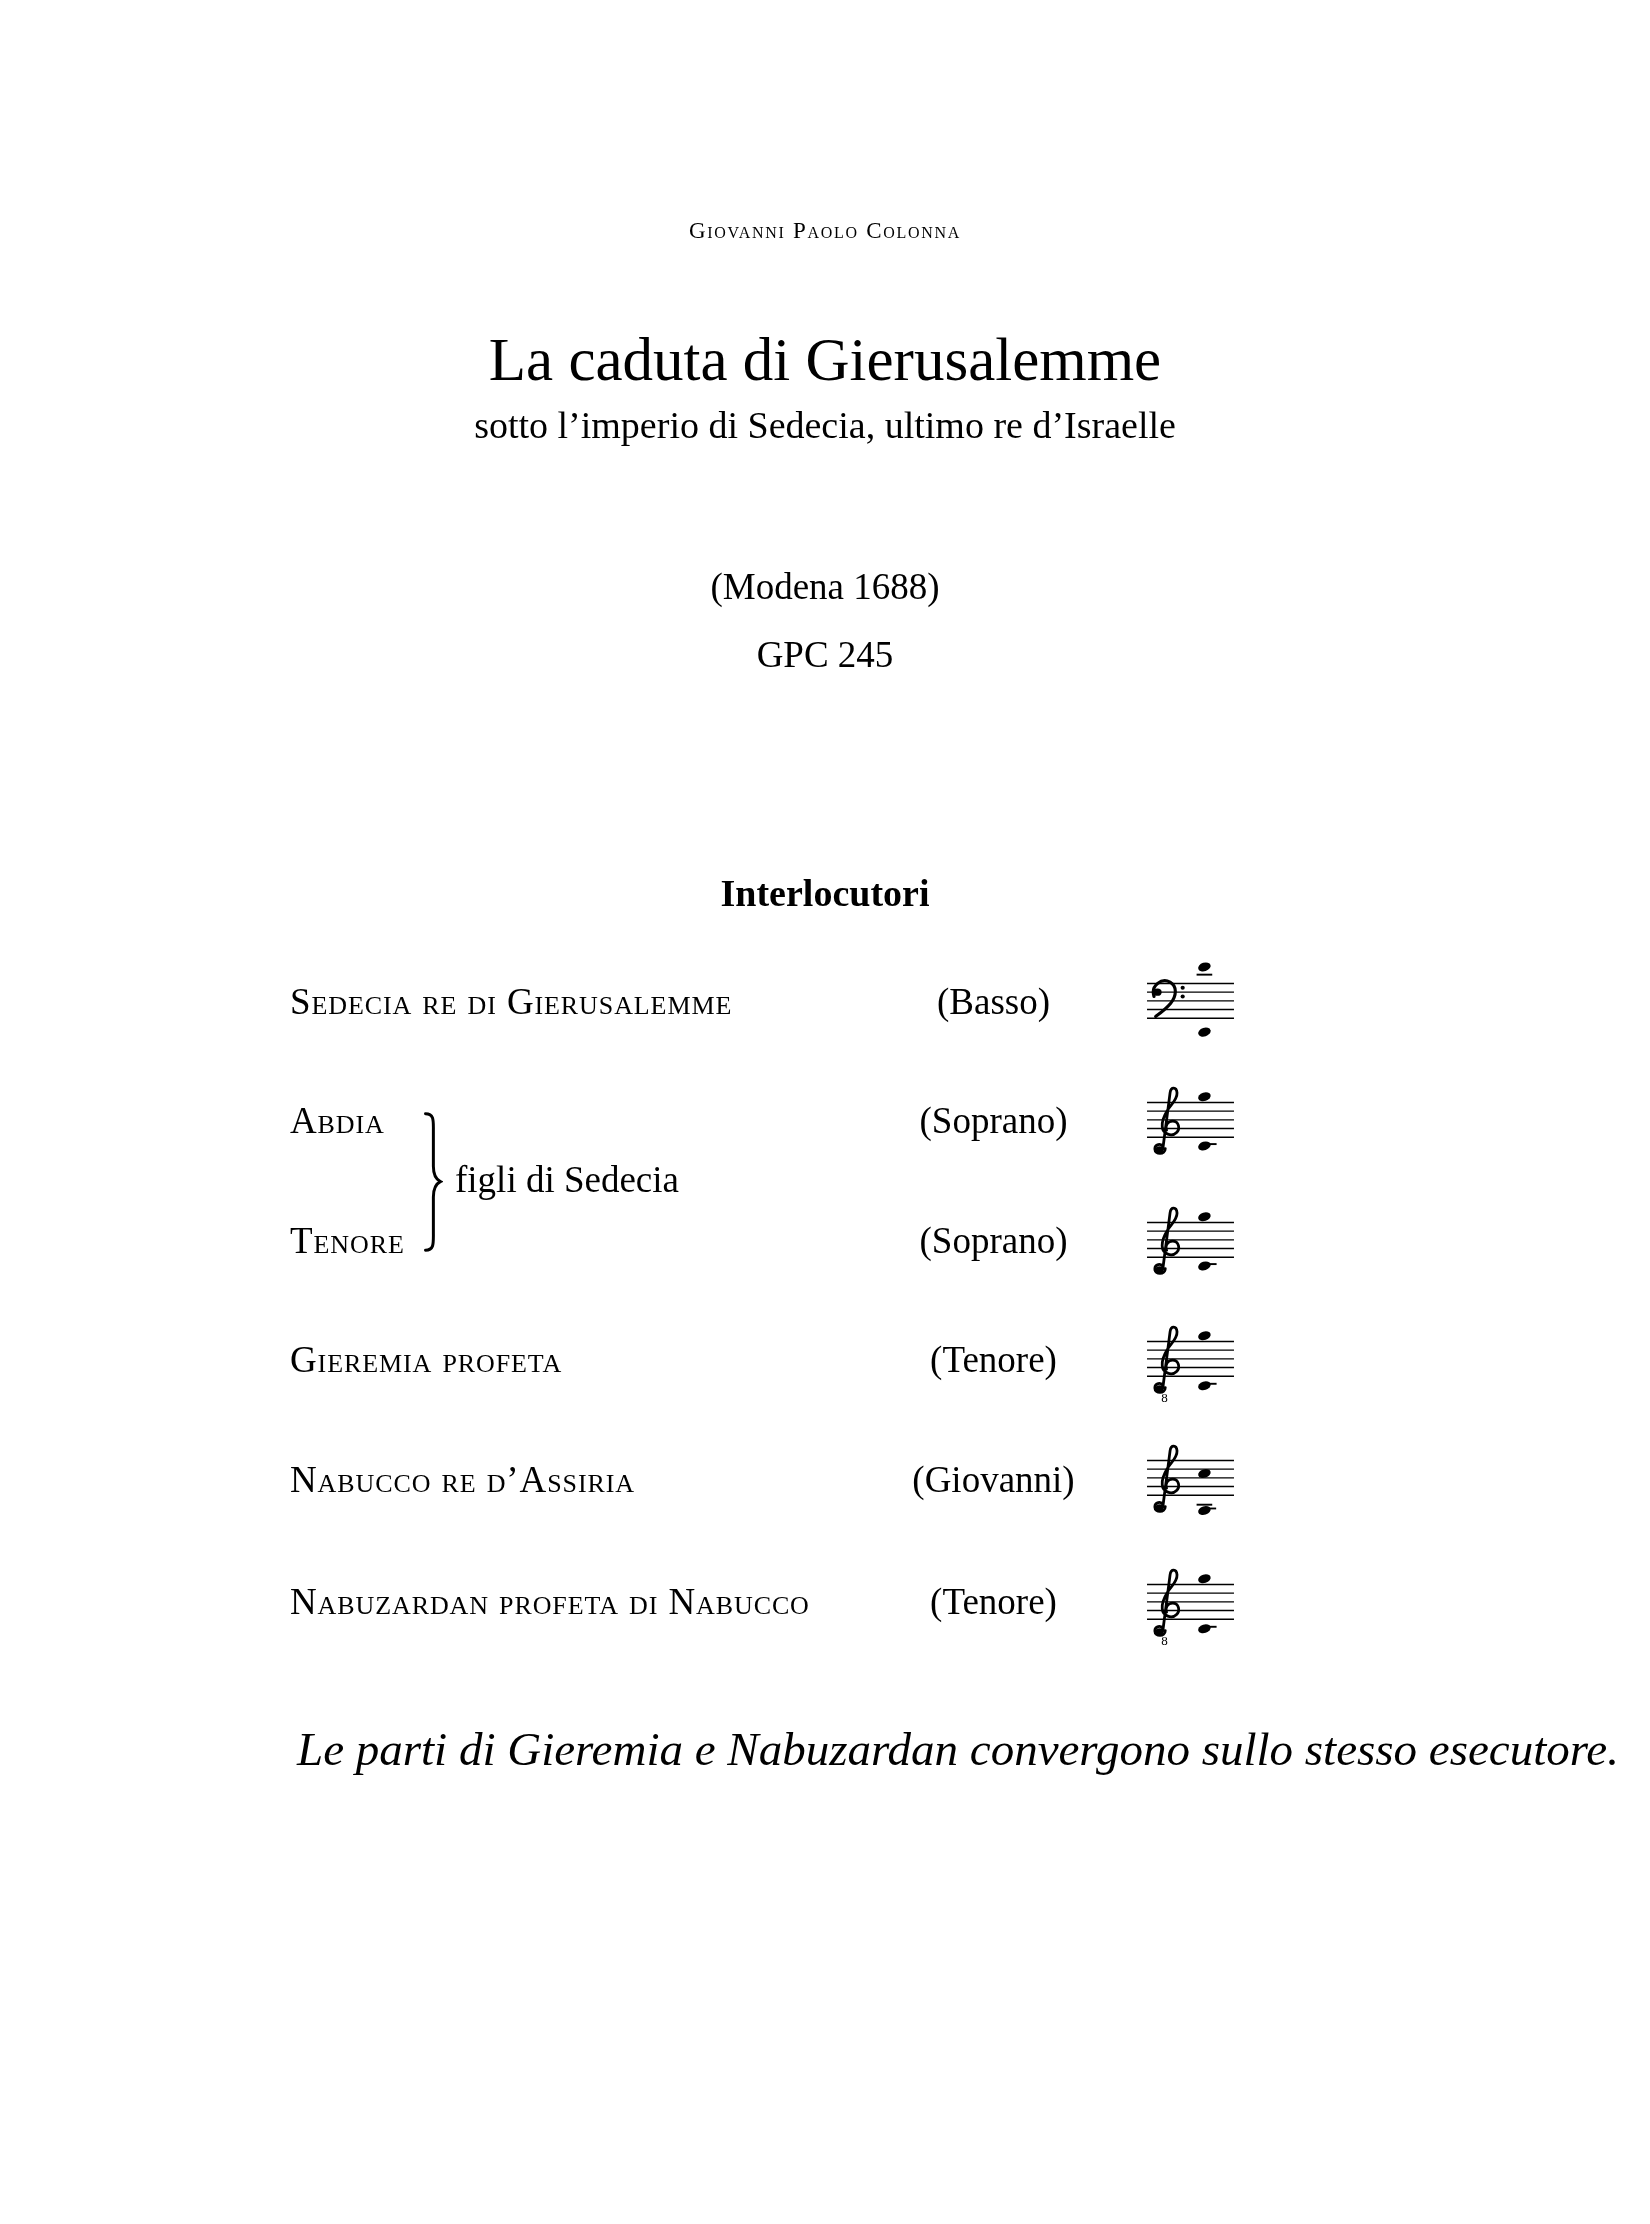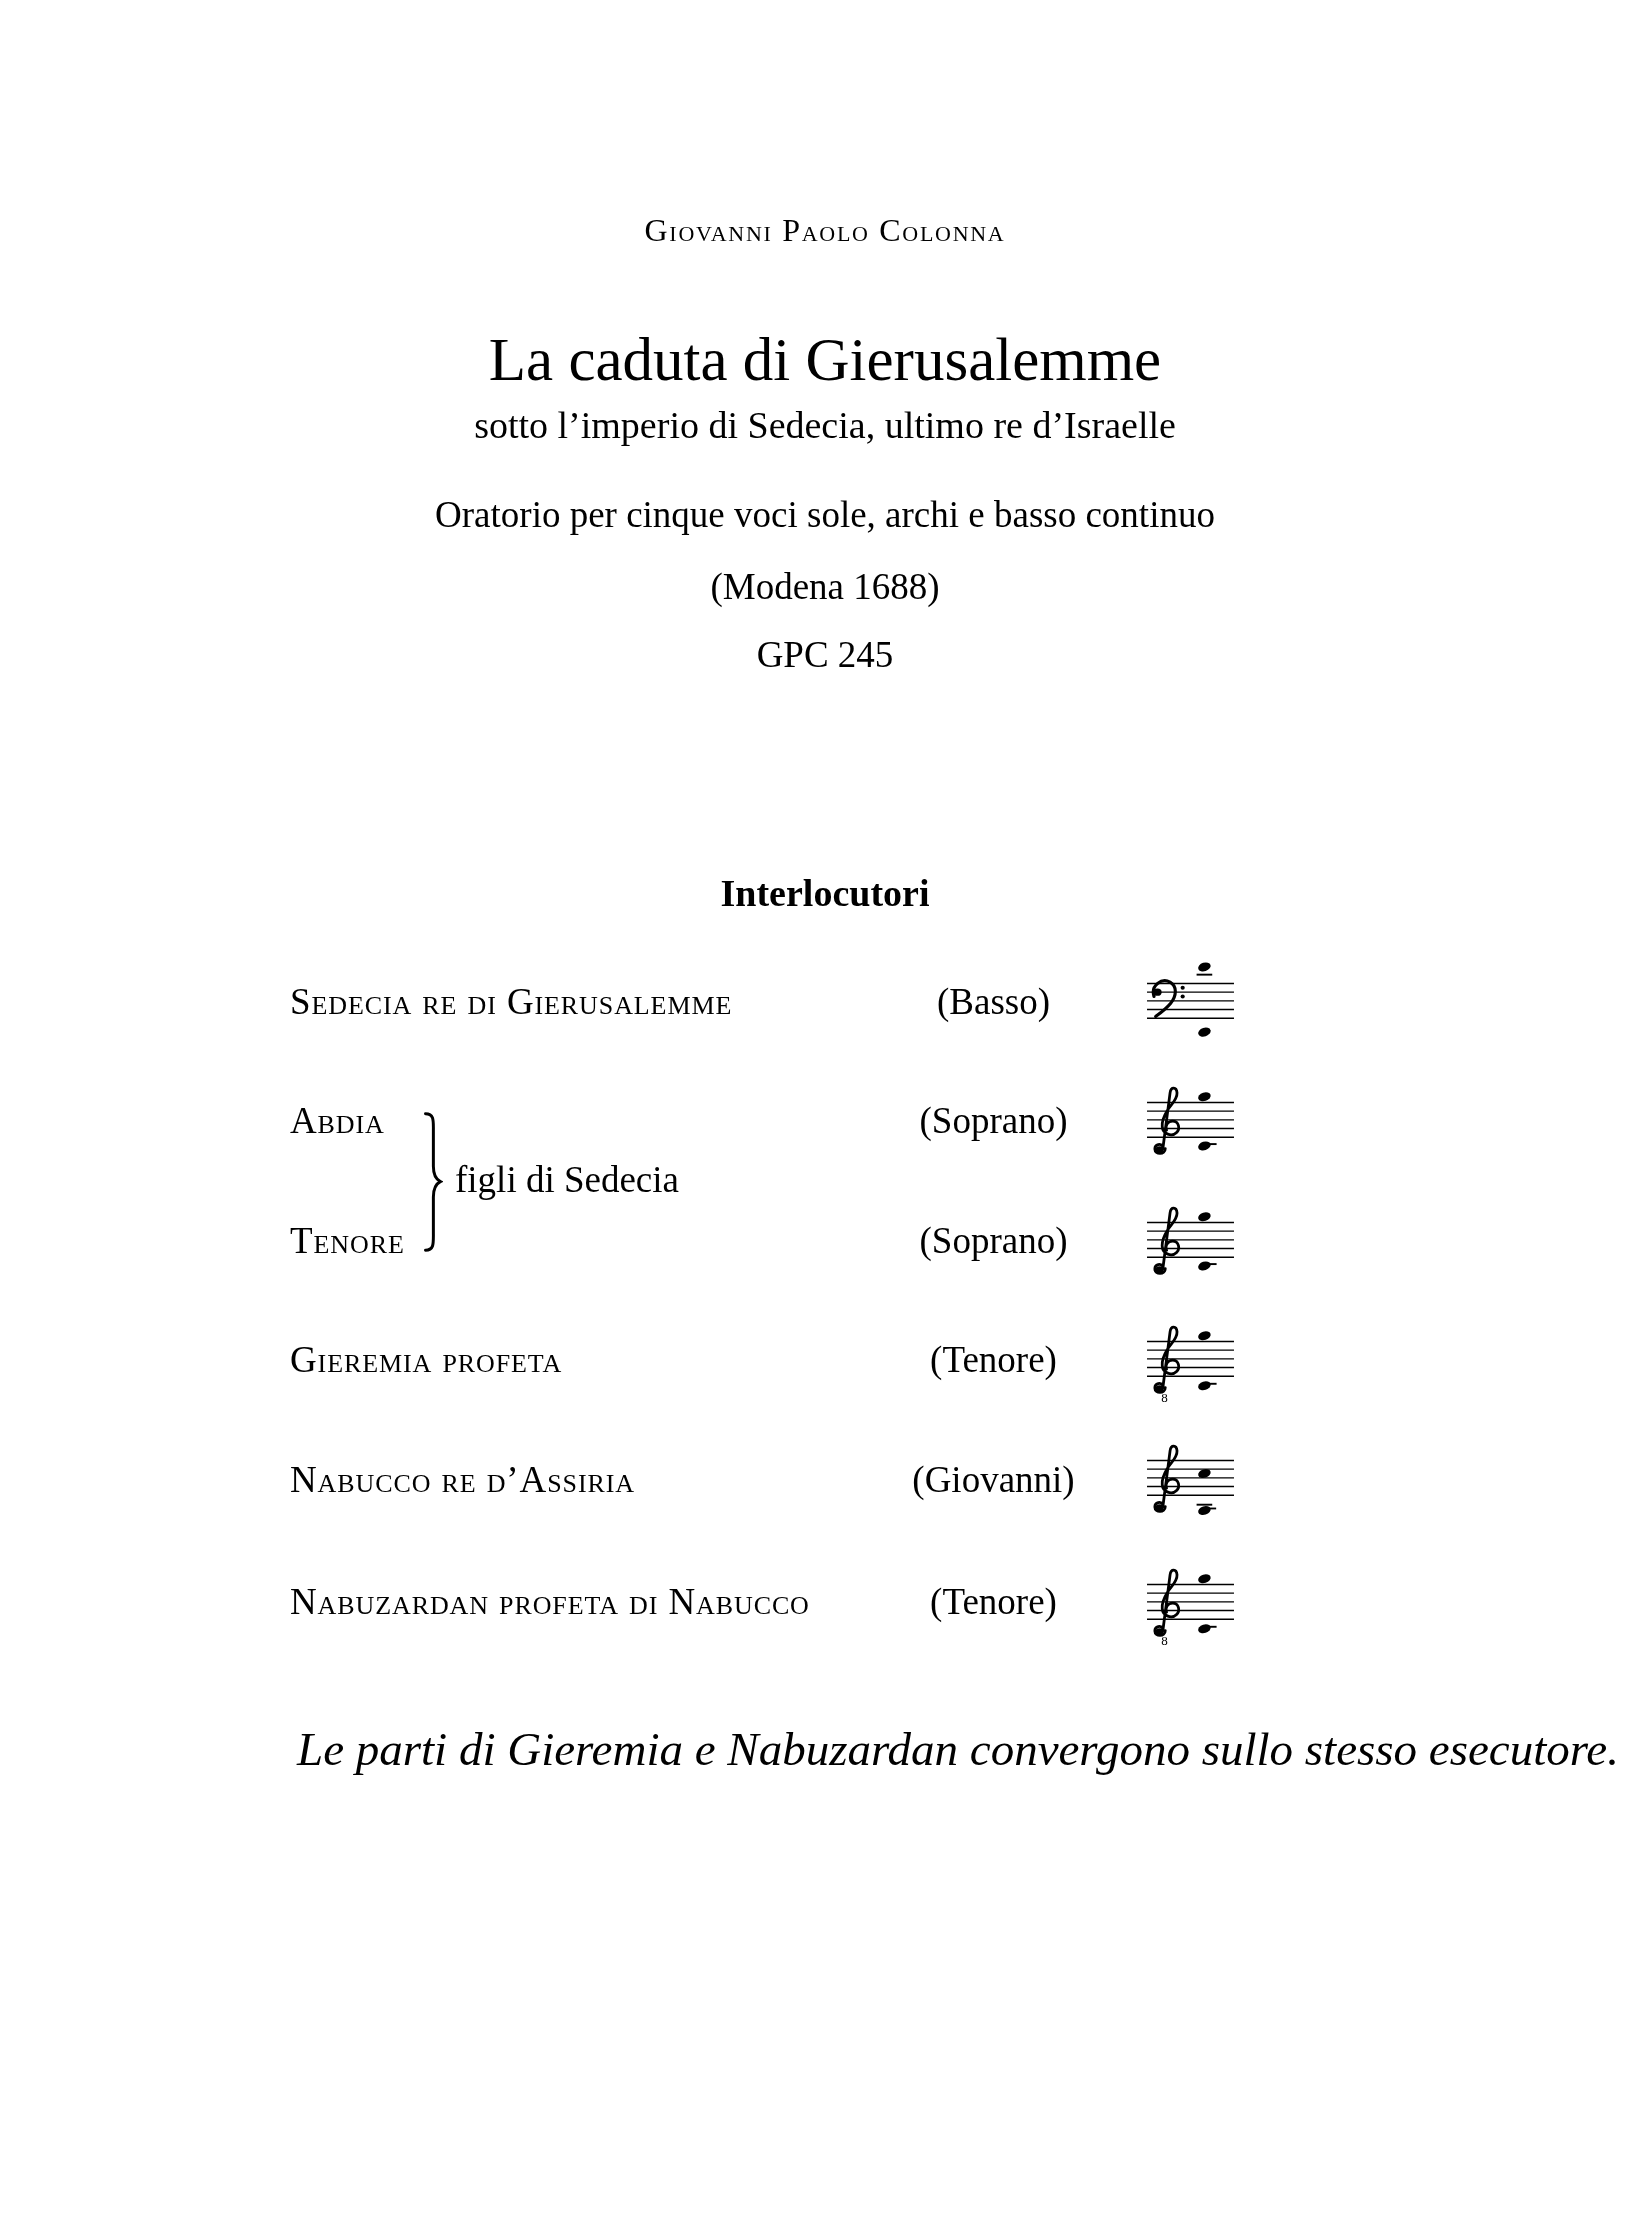--- a/index.html
+++ b/index.html
@@ -14,21 +14,21 @@
   }
   .centerline{
     position:absolute;
     left:0;
     width:100%;
     text-align:center;
     white-space:nowrap;
   }
   .author{
     top:209px;
-    font-size:32px;
+    font-size:23px;
     line-height:43px;
     font-variant:small-caps;
     letter-spacing:1.7px;
   }
   .title{
     top:323px;
     font-size:61px;
     line-height:73px;
   }
   .subtitle{
@@ -137,21 +137,20 @@
       </g>
       <g id="note-head">
         <ellipse rx="7.4" ry="4.9" transform="rotate(-18)" fill="#000"></ellipse>
       </g>
     </defs>
   </svg>
 
   <div class="centerline author">Giovanni Paolo Colonna</div>
   <div class="centerline title">La caduta di Gierusalemme</div>
   <div class="centerline subtitle">sotto l’imperio di Sedecia, ultimo re d’Israelle</div>
-  <div class="centerline scoring">Oratorio per cinque voci sole, archi e basso continuo</div>
   <div class="centerline place-year">(Modena 1688)</div>
   <div class="centerline catalog">GPC 245</div>
 
   <div class="centerline section-heading">Interlocutori</div>
 
   <div>
     <span class="person-name" style="top:979px">Sedecia re di Gierusalemme</span>
     <span class="voice-label" style="top:979px">(Basso)</span>
     <svg class="staff" style="top:953px" viewBox="0 0 100 115">
       <use href="#staff-lines"></use>

